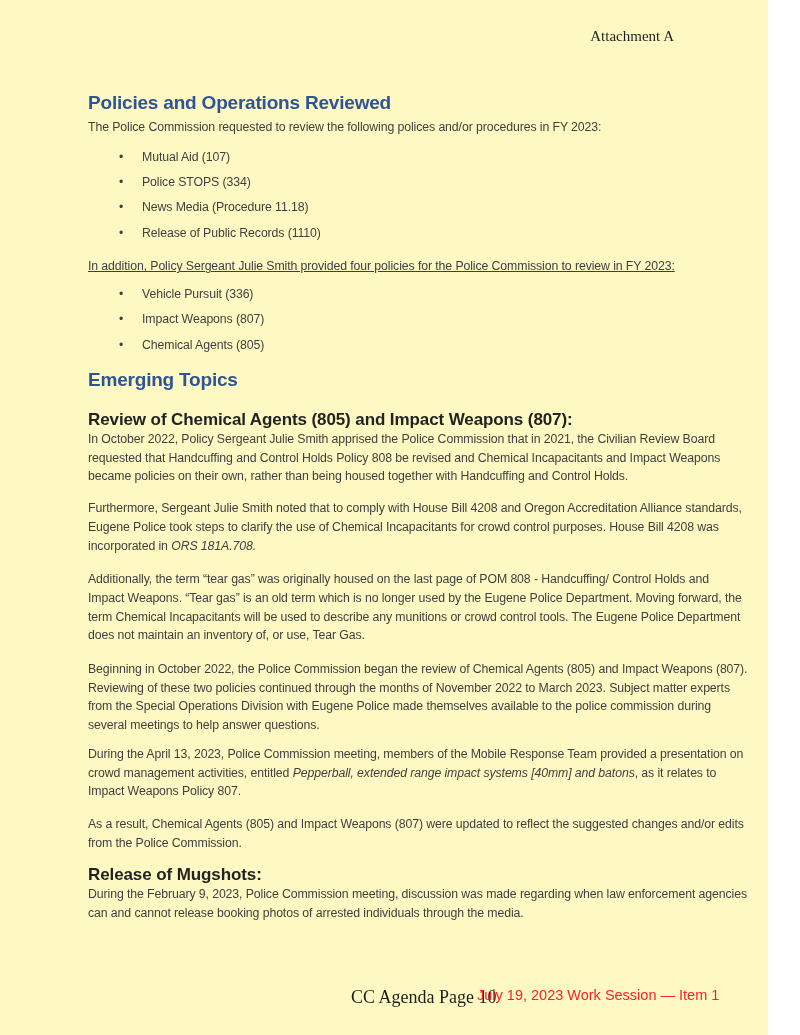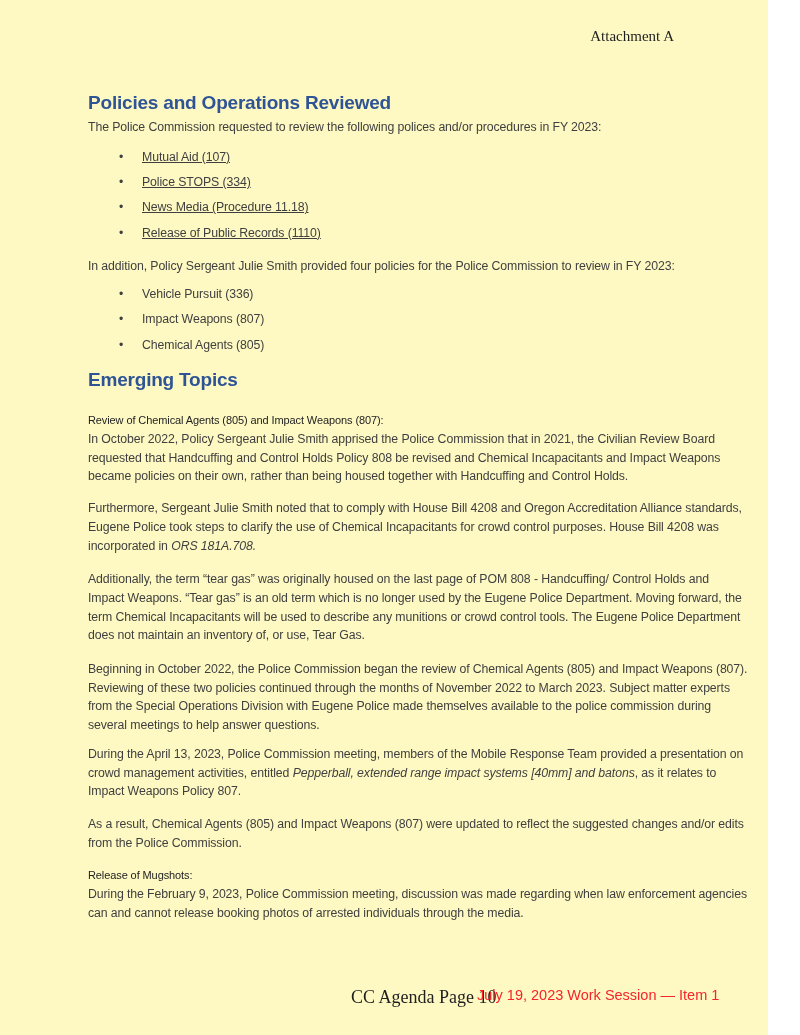--- a/index.html
+++ b/index.html
@@ -39,40 +39,40 @@
   }
   #heading-policies { margin-top: 92px; margin-bottom: 4px; }
   #heading-emerging { margin-top: 15px; margin-bottom: 0; }
   .para { margin: 0; }
   #intro-para { margin-top: 0; }
   .bullet-list {
     list-style: none;
     margin: 0;
     padding: 0;
   }
-  #bullet-list-1 { margin-top: 11px; text-decoration: underline; }
+  #bullet-list-1 { margin-top: 11px; }
   #bullet-list-2 { margin-top: 9px; }
   .bullet-list li {
     position: relative;
     padding-left: 54px;
     margin-bottom: 6.6px;
   }
   .bullet-list li::before {
     content: "\2022";
     position: absolute;
     left: 31px;
     top: 0;
     color: #3f3f3f;
   }
-  #in-addition-para { margin-top: 15px; }
+  #in-addition-para { margin-top: 15px; text-decoration: underline; }
   .subheading {
-    font-weight: normal;
+    font-weight: bold;
     color: #222222;
     margin: 0;
-    font-size: 11px;
+    font-size: 17px;
     line-height: 18.7px;
   }
   #subheading-review { margin-top: 20px; }
   #subheading-mugshots { margin-top: 14px; }
   #para-1 { margin-top: 0; }
   #para-2 { margin-top: 13px; }
   #para-3 { margin-top: 15px; }
   #para-4 { margin-top: 15px; }
   #para-5 { margin-top: 10px; }
   #para-6 { margin-top: 14px; }

